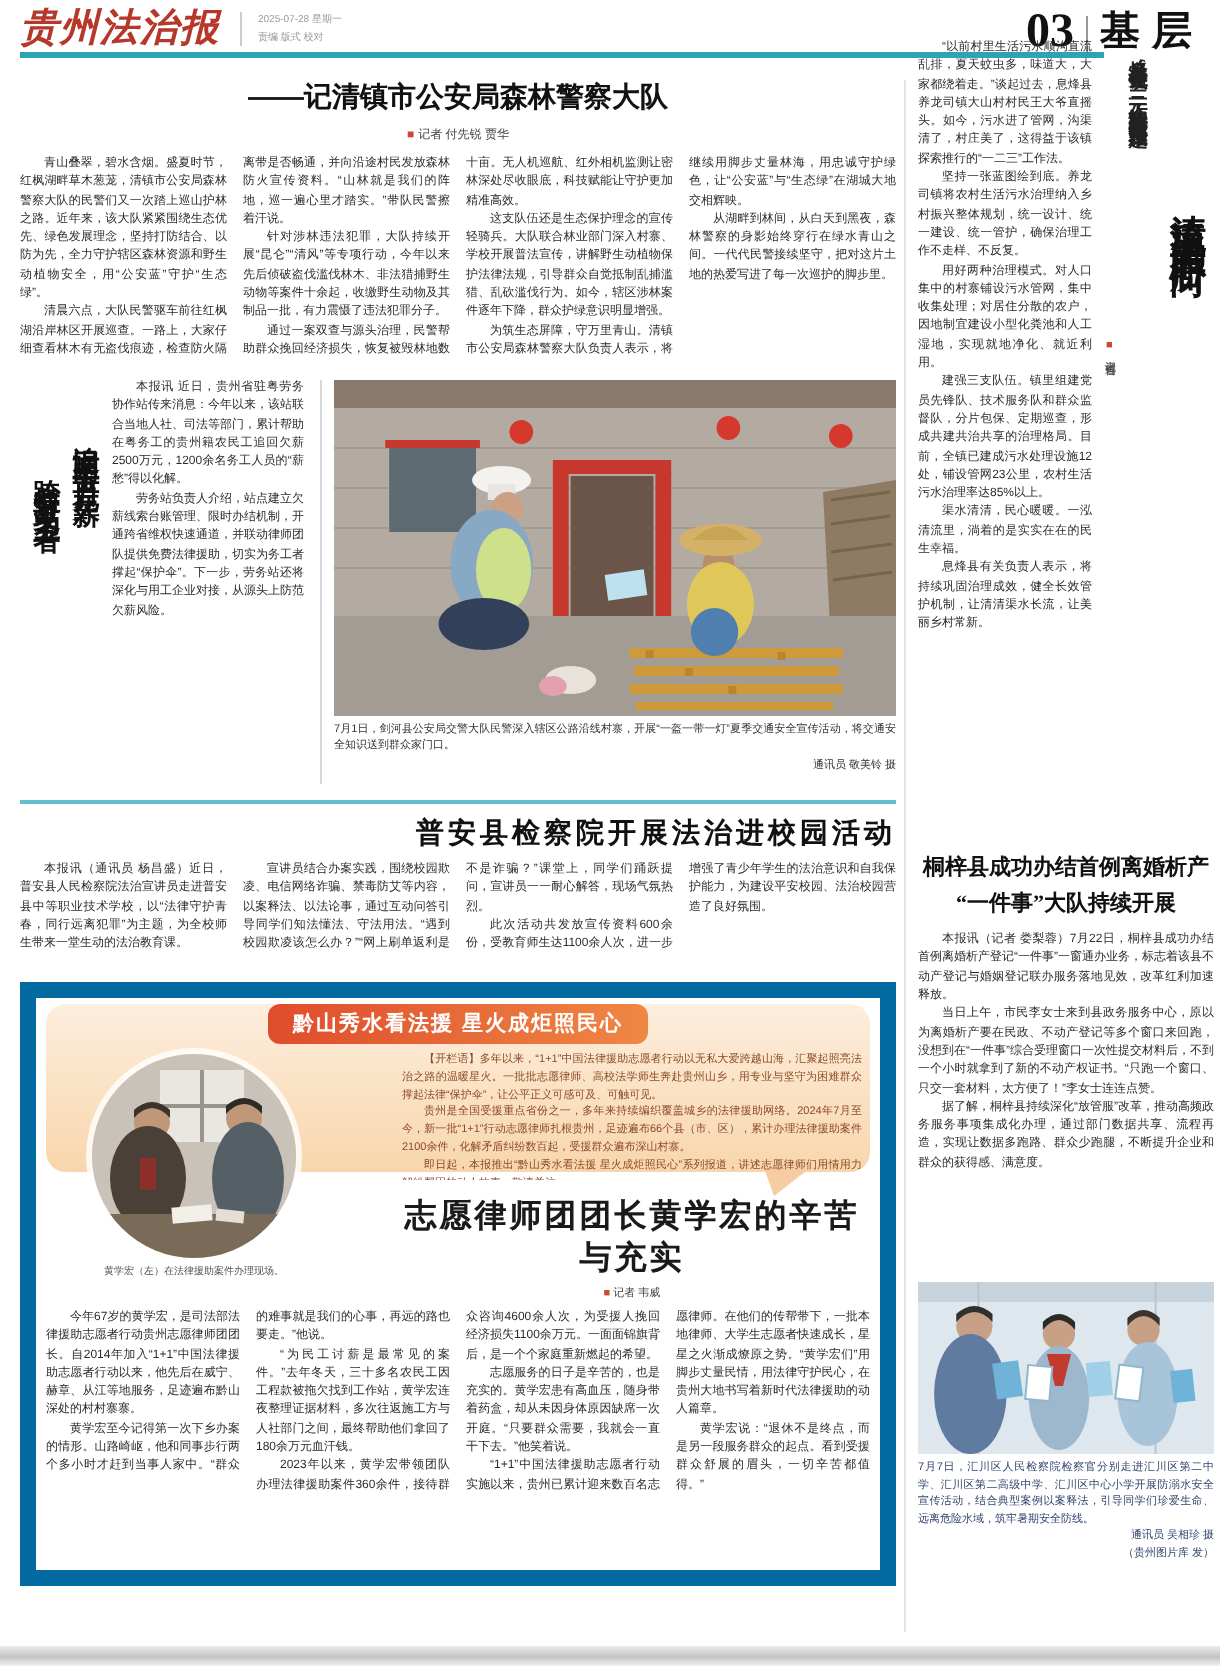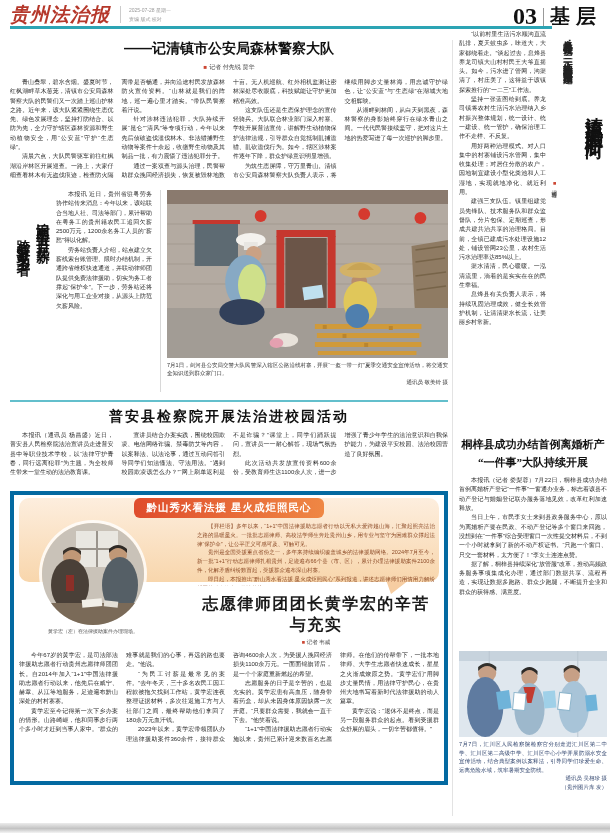--- a/index.html
+++ b/index.html
@@ -12,21 +12,21 @@
   .mast-meta{margin-left:10px;padding-left:8px;border-left:1px solid #ccc;font-size:5px;color:#999;
              line-height:1.7;margin-top:3px;}
   .mast-spacer{flex:1;}
   .page-info{display:flex;align-items:center;margin-top:0;}
   .page-num{font-family:"Liberation Serif","DejaVu Serif",serif;font-weight:bold;font-size:24px;color:#111;line-height:26px;}
   .page-vline{width:1px;height:20px;background:#999;margin:3px 6px 0 6px;}
   .section-name{font-size:20px;font-weight:bold;letter-spacing:6px;color:#111;line-height:26px;}
   .teal-rule{position:absolute;left:10px;top:26px;width:542px;height:3px;background:#2ca4b4;}
   
   .left-region{position:absolute;left:10px;top:36px;width:438px;}
-  .right-region{position:absolute;left:459px;top:30px;width:148px;}
+  .right-region{position:absolute;left:459px;top:20px;width:148px;}
   .v-divider{position:absolute;left:452px;top:40px;height:776px;width:1px;background:#e3e3e3;}
   
   .titleA{font-family:"Liberation Serif","DejaVu Serif",serif;font-weight:bold;font-size:26px;
           text-align:center;letter-spacing:1px;margin:2px 0 0;line-height:1.15;color:#111;}
   .subtitleA{font-size:14px;font-weight:bold;text-align:center;margin-top:4px;color:#111;}
   .byline{font-size:6px;text-align:center;margin-top:5px;color:#444;}
   .byline .sq{color:#cc4633;margin-right:2px;}
   .body-cols{column-gap:8px;font-size:6px;line-height:1.55;text-align:justify;color:#2b2b2b;overflow:hidden;}
   .body-cols p{margin:0;text-indent:2em;}
   .bodyA{column-count:4;height:106px;margin-top:6px;}
@@ -40,24 +40,24 @@
   .wage-text{flex:1;font-size:6px;line-height:1.55;text-align:justify;overflow:hidden;color:#2b2b2b;padding-right:4px;}
   .wage-text p{margin:0;text-indent:2em;}
   .photo-block{flex:1;margin-left:4px;border-left:1px solid #d8d8d8;padding-left:6px;}
   .photo-frame{width:100%;height:168px;}
   .photo-frame svg{display:block;width:100%;height:100%;}
   .caption{font-size:5.5px;line-height:1.5;color:#333;margin-top:3px;text-align:justify;}
   .credit{font-size:5.5px;color:#333;text-align:right;margin-top:1px;}
   
   .teal-rule2{height:2px;background:#63bfcc;margin:8px 0 6px;}
   .titleC{font-family:"Liberation Serif","DejaVu Serif",serif;font-weight:bold;font-size:14px;
-          text-align:center;letter-spacing:2px;color:#111;}
+          text-align:right;letter-spacing:2px;color:#111;}
   .bodyC{column-count:4;height:52px;margin-top:5px;}
   
-  .redbox{margin-top:8px;border:4px solid #0369a1;height:280px;position:relative;padding:3px 5px;background:#fff;overflow:hidden;}
+  .redbox{margin-top:8px;border:8px solid #0369a1;height:280px;position:relative;padding:3px 5px;background:#fff;overflow:hidden;}
   .bubble{position:absolute;top:3px;left:5px;right:5px;height:84px;border-radius:10px;
           background:linear-gradient(180deg,#fdeede 0%,#f8d6ac 100%);}
   .bubble::after{content:"";position:absolute;right:30px;bottom:-12px;width:0;height:0;
                  border-top:14px solid #f6cda2;border-left:5px solid transparent;border-right:18px solid transparent;}
   .banner{position:relative;z-index:3;width:fit-content;margin:0 auto;padding:3px 13px;border-radius:6px;
           background:linear-gradient(90deg,#df4c2c,#ef8744);color:#fff;font-weight:bold;font-size:10.5px;letter-spacing:1px;}
   .intro-row{position:relative;z-index:2;display:flex;margin-top:1px;}
   .lphoto-col{width:148px;flex-shrink:0;text-align:center;}
   .circle-photo{width:102px;height:102px;border-radius:50%;overflow:hidden;margin:4px auto 0;
                 box-shadow:0 0 0 3px rgba(255,255,255,.8);}

